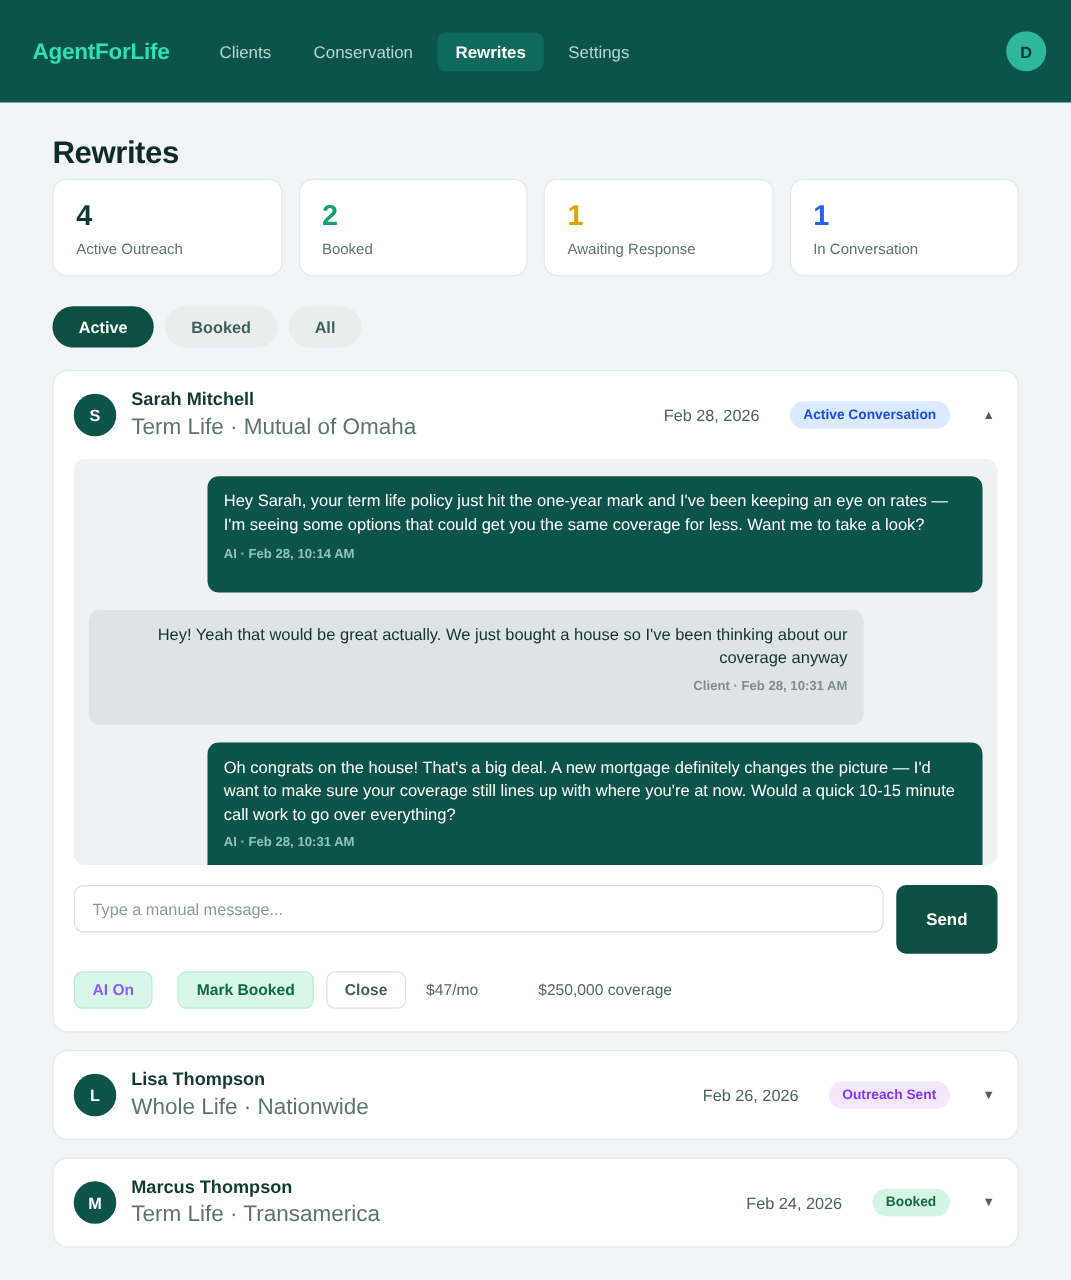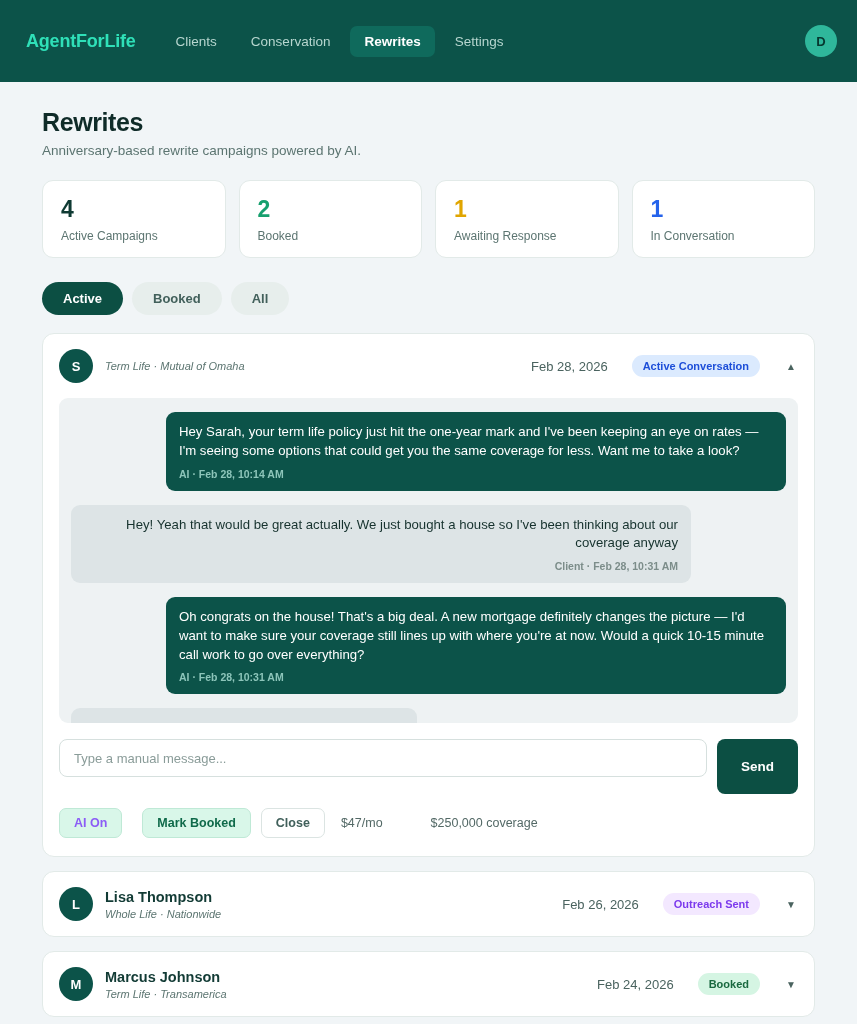--- a/index.html
+++ b/index.html
@@ -160,23 +160,22 @@
     flex: none;
   }
   .c-who { flex: 1; }
   .c-name {
     font-size: 14.5px;
     font-weight: bold;
     color: #123b35;
     margin-bottom: 3px;
   }
   .c-meta {
-    font-size: 11px;
+    font-size: 18px;
     color: #5c7571;
-    font-style: italic;
   }
   .c-date {
     font-size: 13px;
     color: #4a635f;
     margin-right: 12px;
     white-space: nowrap;
   }
   .badge {
     font-size: 11px;
     font-weight: bold;
@@ -207,21 +206,21 @@
   }
   .msg-row {
     display: flex;
     margin-bottom: 14px;
   }
   .msg-row.ai { justify-content: flex-end; }
   .msg-row.client { justify-content: flex-start; text-align: right; }
   .bubble {
     max-width: 620px;
     border-radius: 9px;
-    padding: 11px 13px 9px 13px;
+    padding: 11px 13px 23px 13px;
     font-size: 13.2px;
     line-height: 1.42;
   }
   .bubble.ai {
     background: #0c5349;
     color: #ffffff;
   }
   .bubble.client {
     background: #dde4e6;
     color: #16322e;
@@ -303,26 +302,25 @@
       <div class="nav-item">Conservation</div>
       <div class="nav-item active">Rewrites</div>
       <div class="nav-item">Settings</div>
     </div>
     <div class="avatar">D</div>
   </div>
 
   <div class="content">
 
     <h1 class="page-title">Rewrites</h1>
-    <p class="page-sub">Anniversary-based rewrite campaigns powered by AI.</p>
 
     <div class="stats">
       <div class="stat-card">
         <div class="stat-value" style="color:#0f3a33">4</div>
-        <div class="stat-label">Active Campaigns</div>
+        <div class="stat-label">Active Outreach</div>
       </div>
       <div class="stat-card">
         <div class="stat-value" style="color:#17a06e">2</div>
         <div class="stat-label">Booked</div>
       </div>
       <div class="stat-card">
         <div class="stat-value" style="color:#e0a500">1</div>
         <div class="stat-label">Awaiting Response</div>
       </div>
       <div class="stat-card">
@@ -334,20 +332,21 @@
     <div class="filters">
       <button class="filter-btn active">Active</button>
       <button class="filter-btn">Booked</button>
       <button class="filter-btn">All</button>
     </div>
 
     <div class="card">
       <div class="card-head">
         <div class="c-avatar">S</div>
         <div class="c-who">
+          <div class="c-name">Sarah Mitchell</div>
           <div class="c-meta">Term Life · Mutual of Omaha</div>
         </div>
         <div class="c-date">Feb 28, 2026</div>
         <div class="badge badge-blue">Active Conversation</div>
         <div class="caret">▲</div>
       </div>
 
       <div class="thread">
         <div class="msg-row ai">
           <div class="bubble ai">
@@ -400,21 +399,21 @@
         <div class="c-date">Feb 26, 2026</div>
         <div class="badge badge-purple">Outreach Sent</div>
         <div class="caret">▼</div>
       </div>
     </div>
 
     <div class="card">
       <div class="card-head">
         <div class="c-avatar">M</div>
         <div class="c-who">
-          <div class="c-name">Marcus Johnson</div>
+          <div class="c-name">Marcus Thompson</div>
           <div class="c-meta">Term Life · Transamerica</div>
         </div>
         <div class="c-date">Feb 24, 2026</div>
         <div class="badge badge-green">Booked</div>
         <div class="caret">▼</div>
       </div>
     </div>
 
   </div>
 </div>

